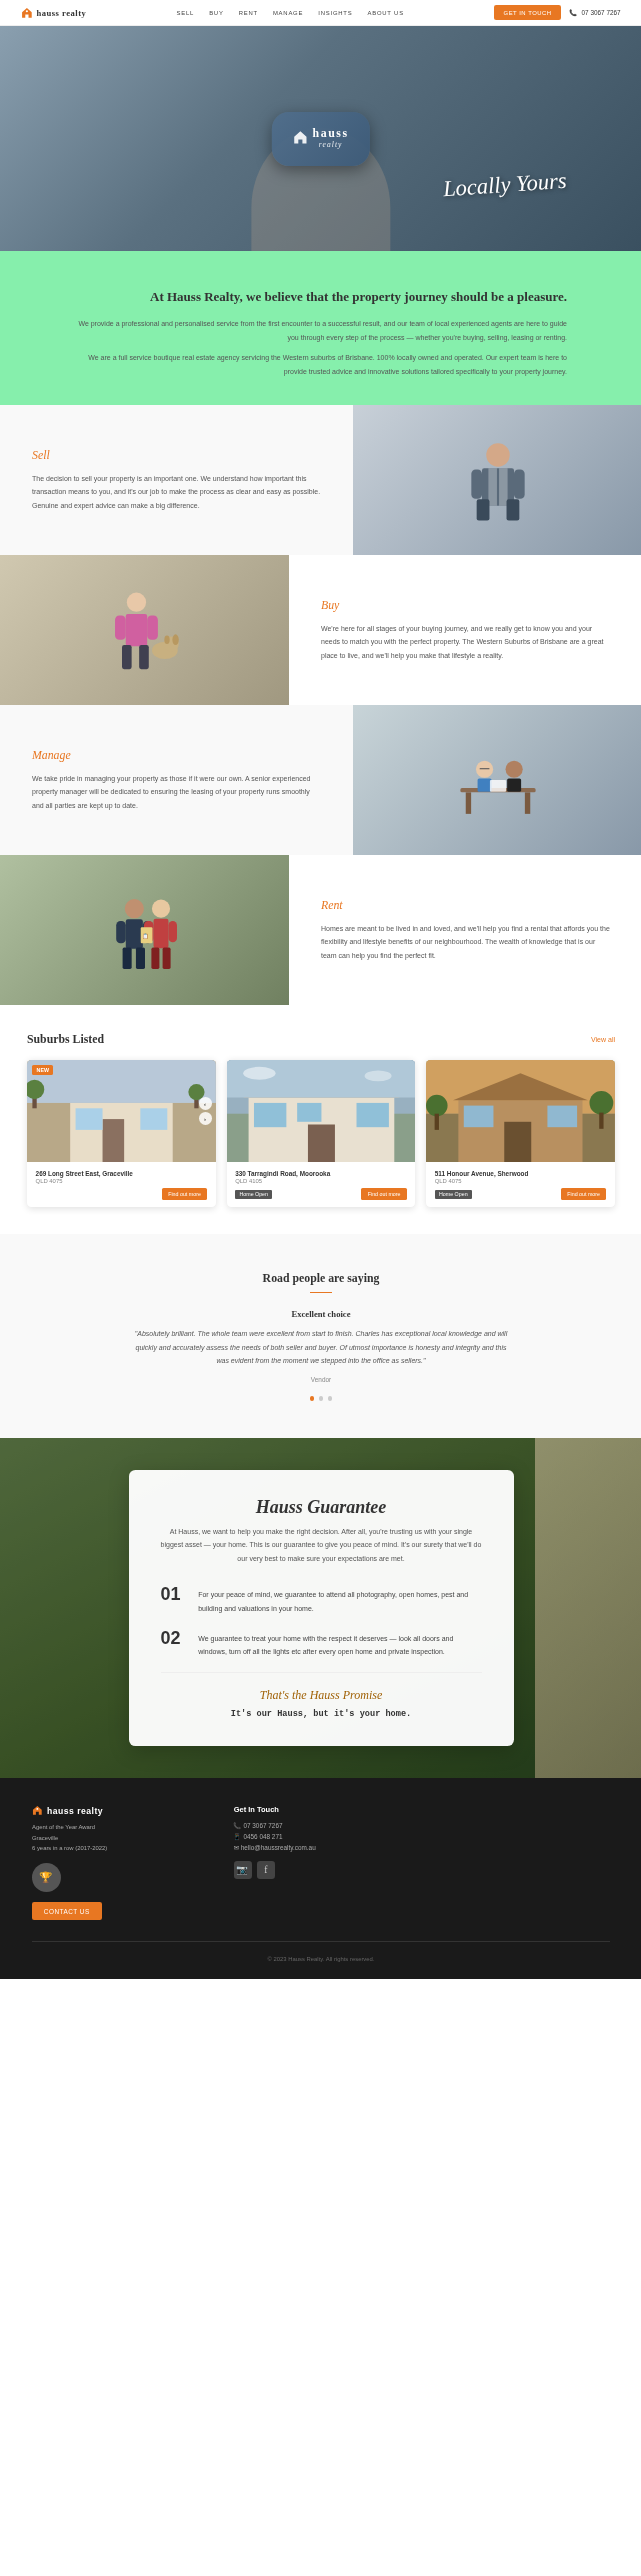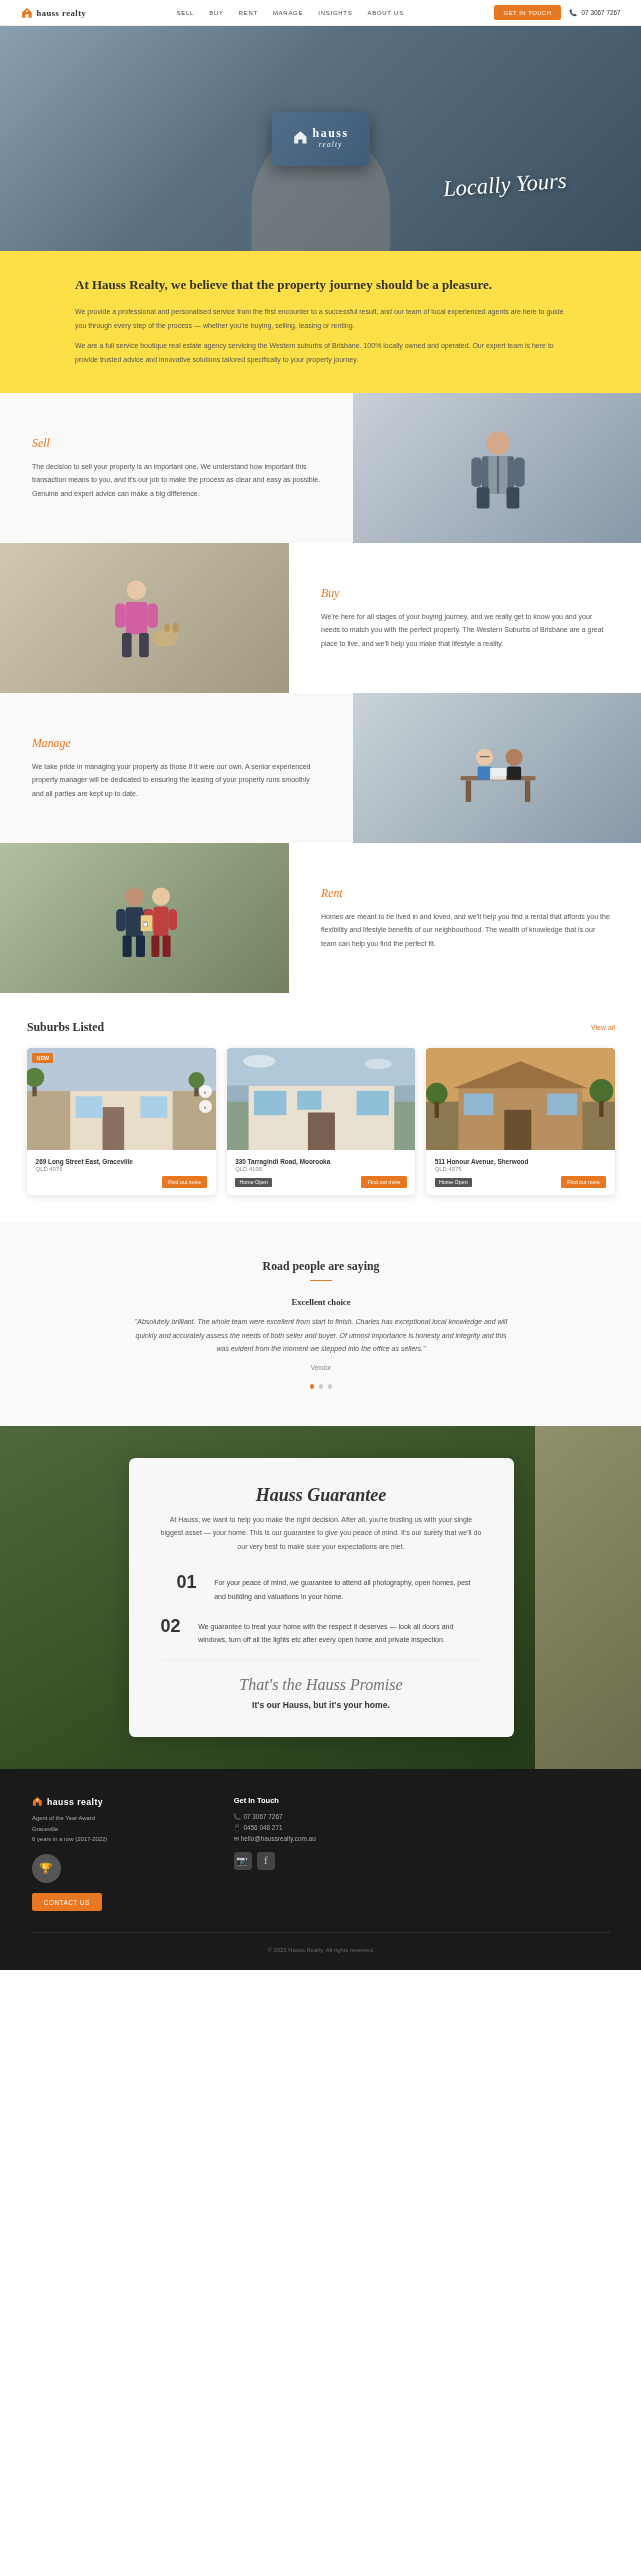--- a/index.html
+++ b/index.html
@@ -48,37 +48,37 @@
   </div>
 </nav>
 
 <section style="position:relative;height:225px;overflow:hidden;background:#6a8090;">
   <div style="position:absolute;inset:0;background:linear-gradient(135deg,#8a9faf 0%,#5a7080 40%,#3a5060 100%);"></div>
 
   <div style="position:absolute;left:50%;top:50%;transform:translate(-50%,-50%);display:flex;align-items:center;justify-content:center;">
     <div style="position:relative;">
 
       <div style="width:139px;height:160px;background:rgba(180,160,140,0.3);border-radius:50% 50% 0 0;position:absolute;left:50%;top:16px;transform:translateX(-50%);"></div>
-      <div style="position:relative;z-index:2;background:linear-gradient(135deg,rgba(80,110,140,0.92),rgba(60,90,120,0.95));border-radius:5px;padding:15px 21.4px;text-align:center;color:#fff;box-shadow:0 4.3px 16px rgba(0,0,0,0.4);min-width:96px;">
+      <div style="position:relative;z-index:2;background:linear-gradient(135deg,rgba(80,110,140,0.92),rgba(60,90,120,0.95));border-radius:17px;padding:15px 21.4px;text-align:center;color:#fff;box-shadow:0 4.3px 16px rgba(0,0,0,0.4);min-width:96px;">
         <div style="display:flex;align-items:center;justify-content:center;gap:4.3px;margin-bottom:2.1px;">
           <svg width="15" height="15" viewBox="0 0 22 22">
             <path d="M11 2 L20 10 L20 20 L14 20 L14 14 L8 14 L8 20 L2 20 L2 10 Z" fill="rgba(255,255,255,0.9)" stroke="none"></path>
           </svg>
           <div>
             <div style="font-size:11.8px;font-weight:900;letter-spacing:1.6px;line-height:1.1;">hauss</div>
             <div style="font-size:7.5px;font-style:italic;opacity:0.9;letter-spacing:1.1px;">realty</div>
           </div>
         </div>
       </div>
     </div>
   </div>
   <div style="position:absolute;right:75px;bottom:53px;font-family:Georgia,serif;font-style:italic;font-size:22.5px;color:#fff;text-shadow:1.1px 1.1px 4.3px rgba(0,0,0,0.5);transform:rotate(-4deg);z-index:3;">Locally Yours</div>
 </section>
 
-<section style="text-align:left;padding:24px 75px 27px;background:#fde047;">
+<section style="text-align:right;padding:36px 75px 27px;background:#86efac;">
   <h2 style="font-size:13px;font-weight:bold;line-height:1.5;margin-bottom:10.7px;font-family:Georgia,serif;">At Hauss Realty, we believe that the property journey should be a pleasure.</h2>
   <p style="font-size:7px;color:#555;line-height:1.9;margin-bottom:7.5px;font-family:Arial,sans-serif;">We provide a professional and personalised service from the first encounter to a successful result, and our team of local experienced agents are here to guide you through every step of the process — whether you're buying, selling, leasing or renting.</p>
   <p style="font-size:7px;color:#555;line-height:1.9;font-family:Arial,sans-serif;">We are a full service boutique real estate agency servicing the Western suburbs of Brisbane. 100% locally owned and operated. Our expert team is here to provide trusted advice and innovative solutions tailored specifically to your property journey.</p>
 </section>
 
 <section>
 
   <div style="display:flex;min-height:150px;">
     <div style="flex:1;padding:27px 32px;background:#f9f9f9;display:flex;flex-direction:column;justify-content:center;">
       <div style="font-size:11.8px;color:#e87722;margin-bottom:8.6px;font-style:italic;font-family:Georgia,serif;">Sell</div>
@@ -301,33 +301,33 @@
 
   <div style="position:absolute;inset:0;background:linear-gradient(to bottom right,#6a8a50,#4a6a30,#2a4a20);"></div>
   <div style="position:absolute;inset:0;background:rgba(0,0,0,0.25);"></div>
 
   <div style="position:absolute;right:0;top:0;bottom:0;width:107px;background:linear-gradient(135deg,#c8b898,#a09070);opacity:0.6;"></div>
   <div style="position:relative;z-index:2;background:rgba(255,255,255,0.96);border-radius:6.4px;padding:27px 32px;max-width:385px;margin:0 auto;box-shadow:0 4.3px 21.4px rgba(0,0,0,0.2);">
     <h2 style="font-size:18px;font-style:italic;color:#333;text-align:center;margin-bottom:7.5px;font-family:Georgia,serif;">Hauss Guarantee</h2>
     <p style="font-size:7px;color:#555;line-height:1.9;font-family:Arial,sans-serif;text-align:center;margin-bottom:19px;">At Hauss, we want to help you make the right decision. After all, you're trusting us with your single biggest asset — your home. This is our guarantee to give you peace of mind. It's our surety that we'll do our very best to make sure your expectations are met.</p>
 
     <div style="display:flex;gap:10.7px;margin-bottom:13px;align-items:flex-start;">
-      <div style="font-size:18px;font-weight:bold;color:#333;min-width:27px;font-family:Arial,sans-serif;margin-left:16px;">01</div>
+      <div style="font-size:18px;font-weight:bold;color:#333;min-width:27px;font-family:Arial,sans-serif;">01</div>
       <p style="font-size:7px;color:#444;line-height:1.9;font-family:Arial,sans-serif;padding-top:4.3px;">For your peace of mind, we guarantee to attend all photography, open homes, pest and building and valuations in your home.</p>
     </div>
 
     <div style="display:flex;gap:10.7px;margin-bottom:13px;align-items:flex-start;">
       <div style="font-size:18px;font-weight:bold;color:#333;min-width:27px;font-family:Arial,sans-serif;">02</div>
       <p style="font-size:7px;color:#444;line-height:1.9;font-family:Arial,sans-serif;padding-top:4.3px;">We guarantee to treat your home with the respect it deserves — look all doors and windows, turn off all the lights etc after every open home and private inspection.</p>
     </div>
 
 
     <div style="text-align:center;border-top:0.5px solid #eee;padding-top:15px;">
-      <div style="font-size:16px;font-style:italic;color:#737373;font-family:Georgia,serif;margin-bottom:6.4px;">That's the Hauss Promise</div>
-      <div style="font-size:8.6px;font-weight:bold;color:#333;font-family:Liberation Sans, sans-serif;">It's our Hauss, but it's your home.</div>
+      <div style="font-size:12px;font-style:italic;color:#a16207;font-family:Georgia,serif;margin-bottom:6.4px;">That's the Hauss Promise</div>
+      <div style="font-size:8.6px;font-weight:bold;color:#333;font-family:Liberation Mono, monospace;">It's our Hauss, but it's your home.</div>
     </div>
   </div>
 </section>
 
 <footer style="background:#1a1a1a;color:#ccc;padding:27px 32px 16px;">
   <div style="display:grid;grid-template-columns:1fr 1fr 1fr;gap:27px;margin-bottom:21.4px;">
 
     <div>
       <div style="display:flex;align-items:center;gap:4.3px;margin-bottom:6.4px;">
         <svg width="10.7" height="10.7" viewBox="0 0 22 22">

